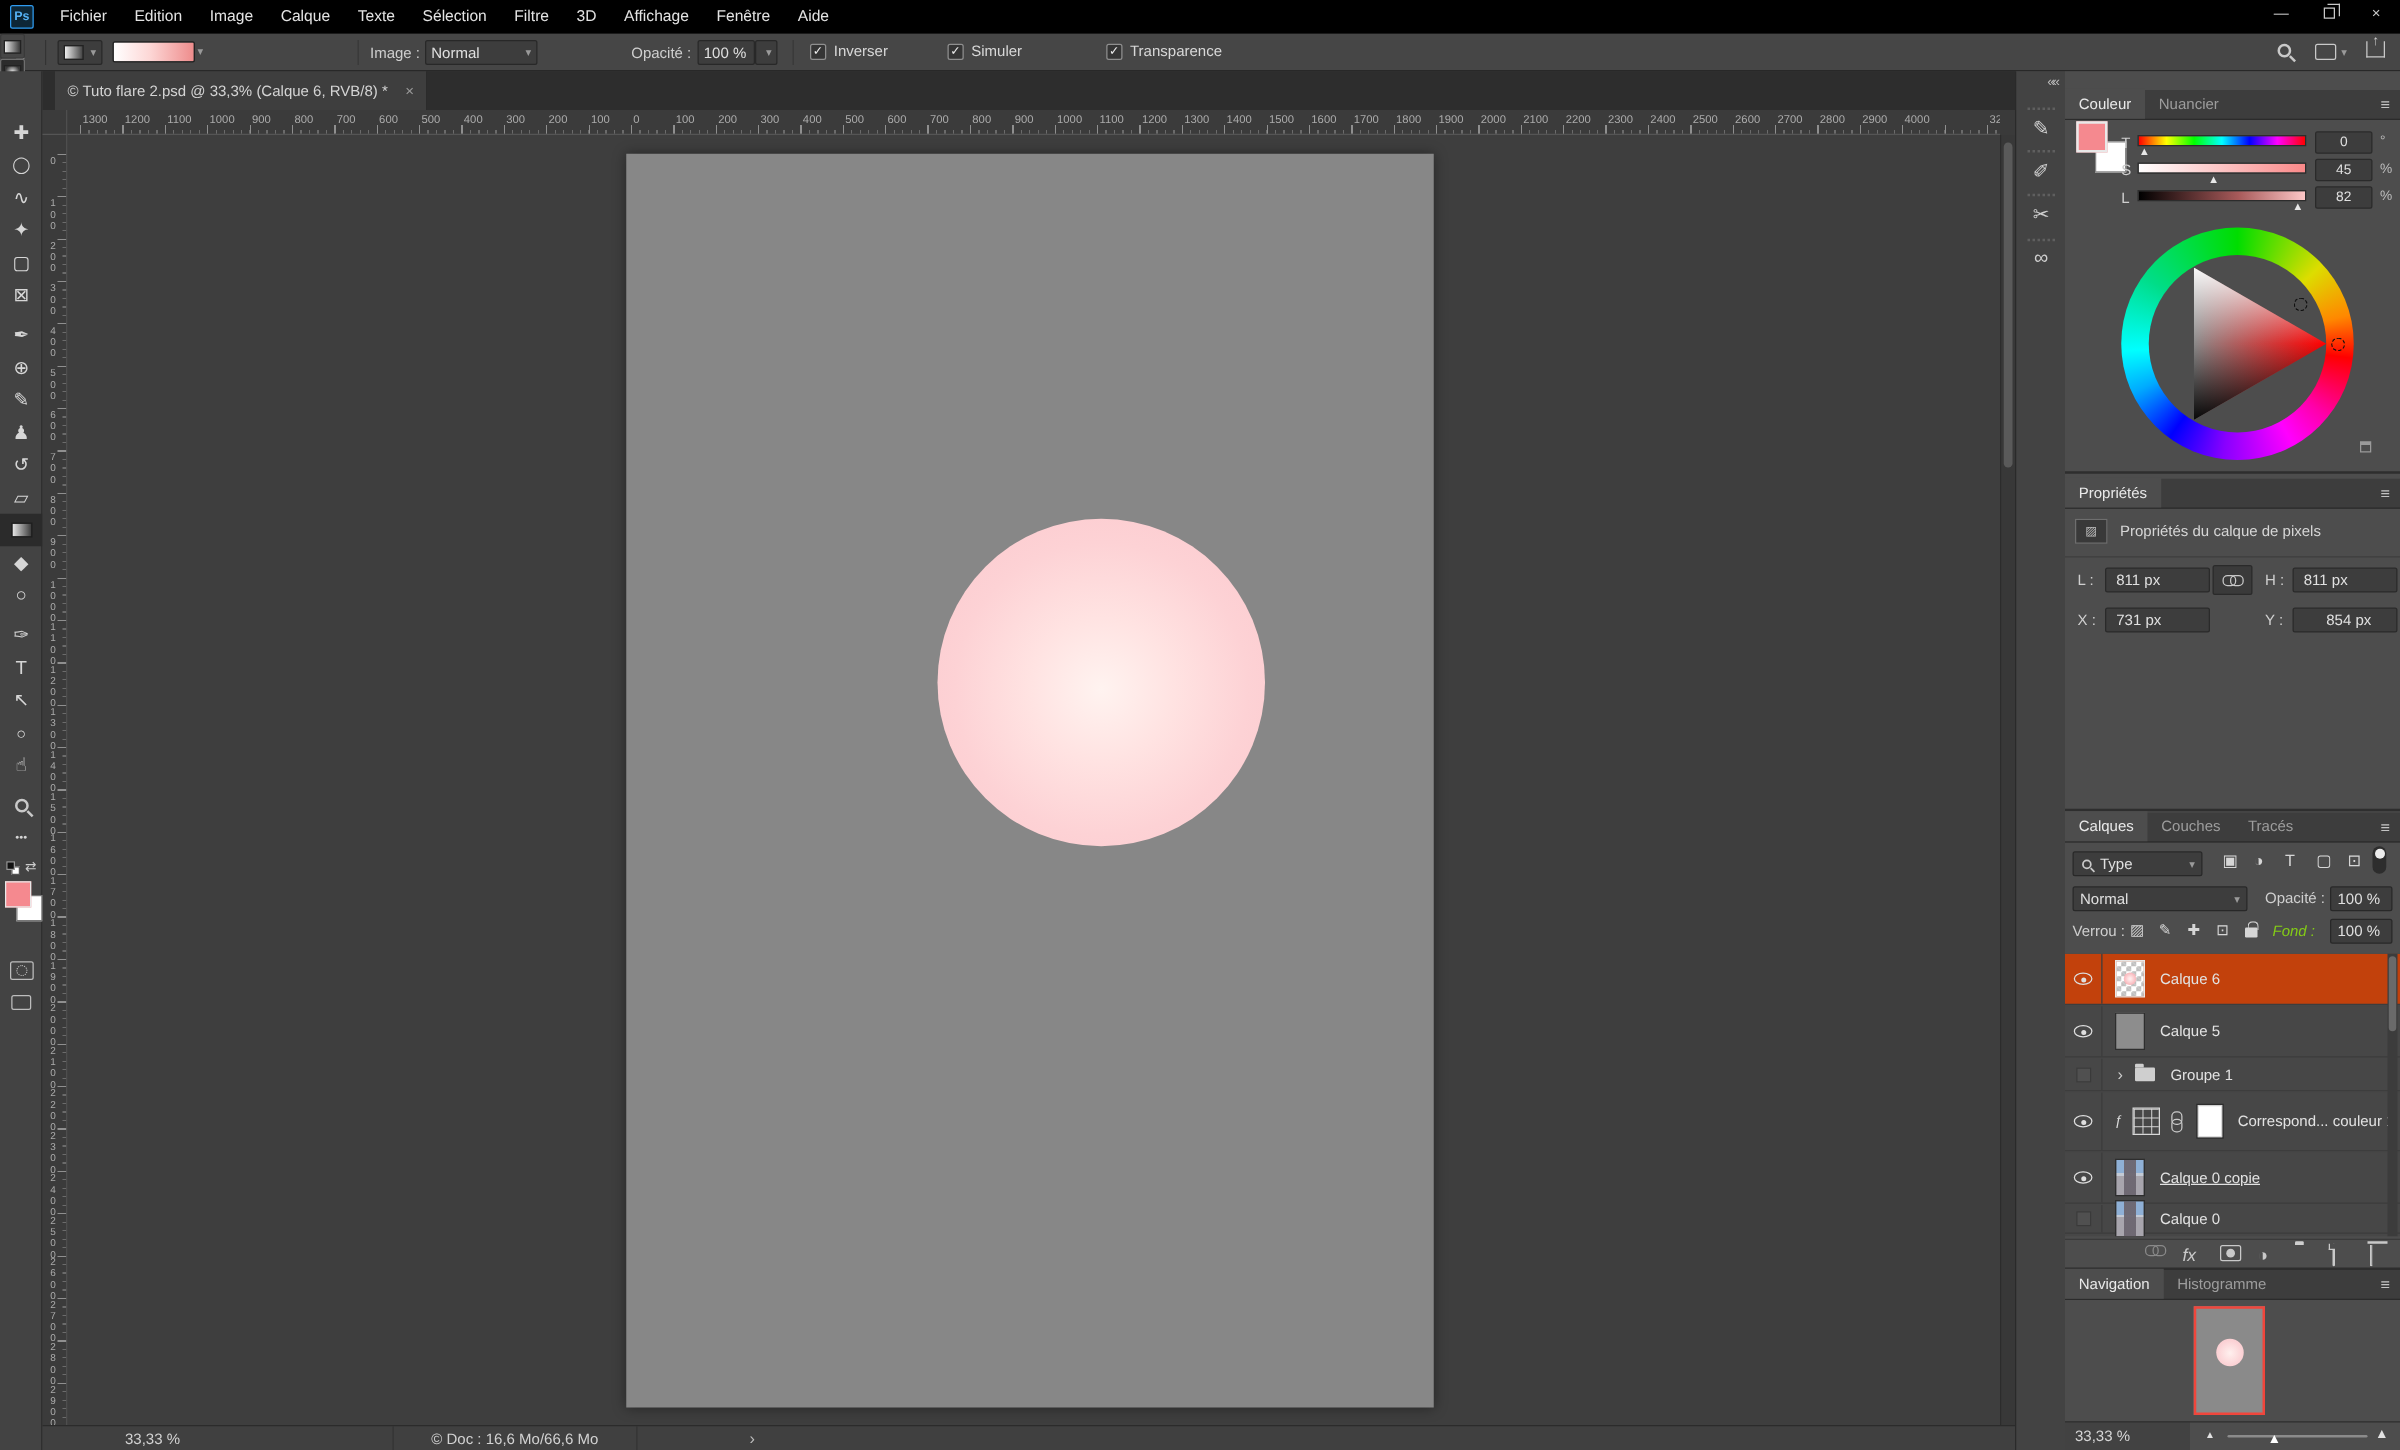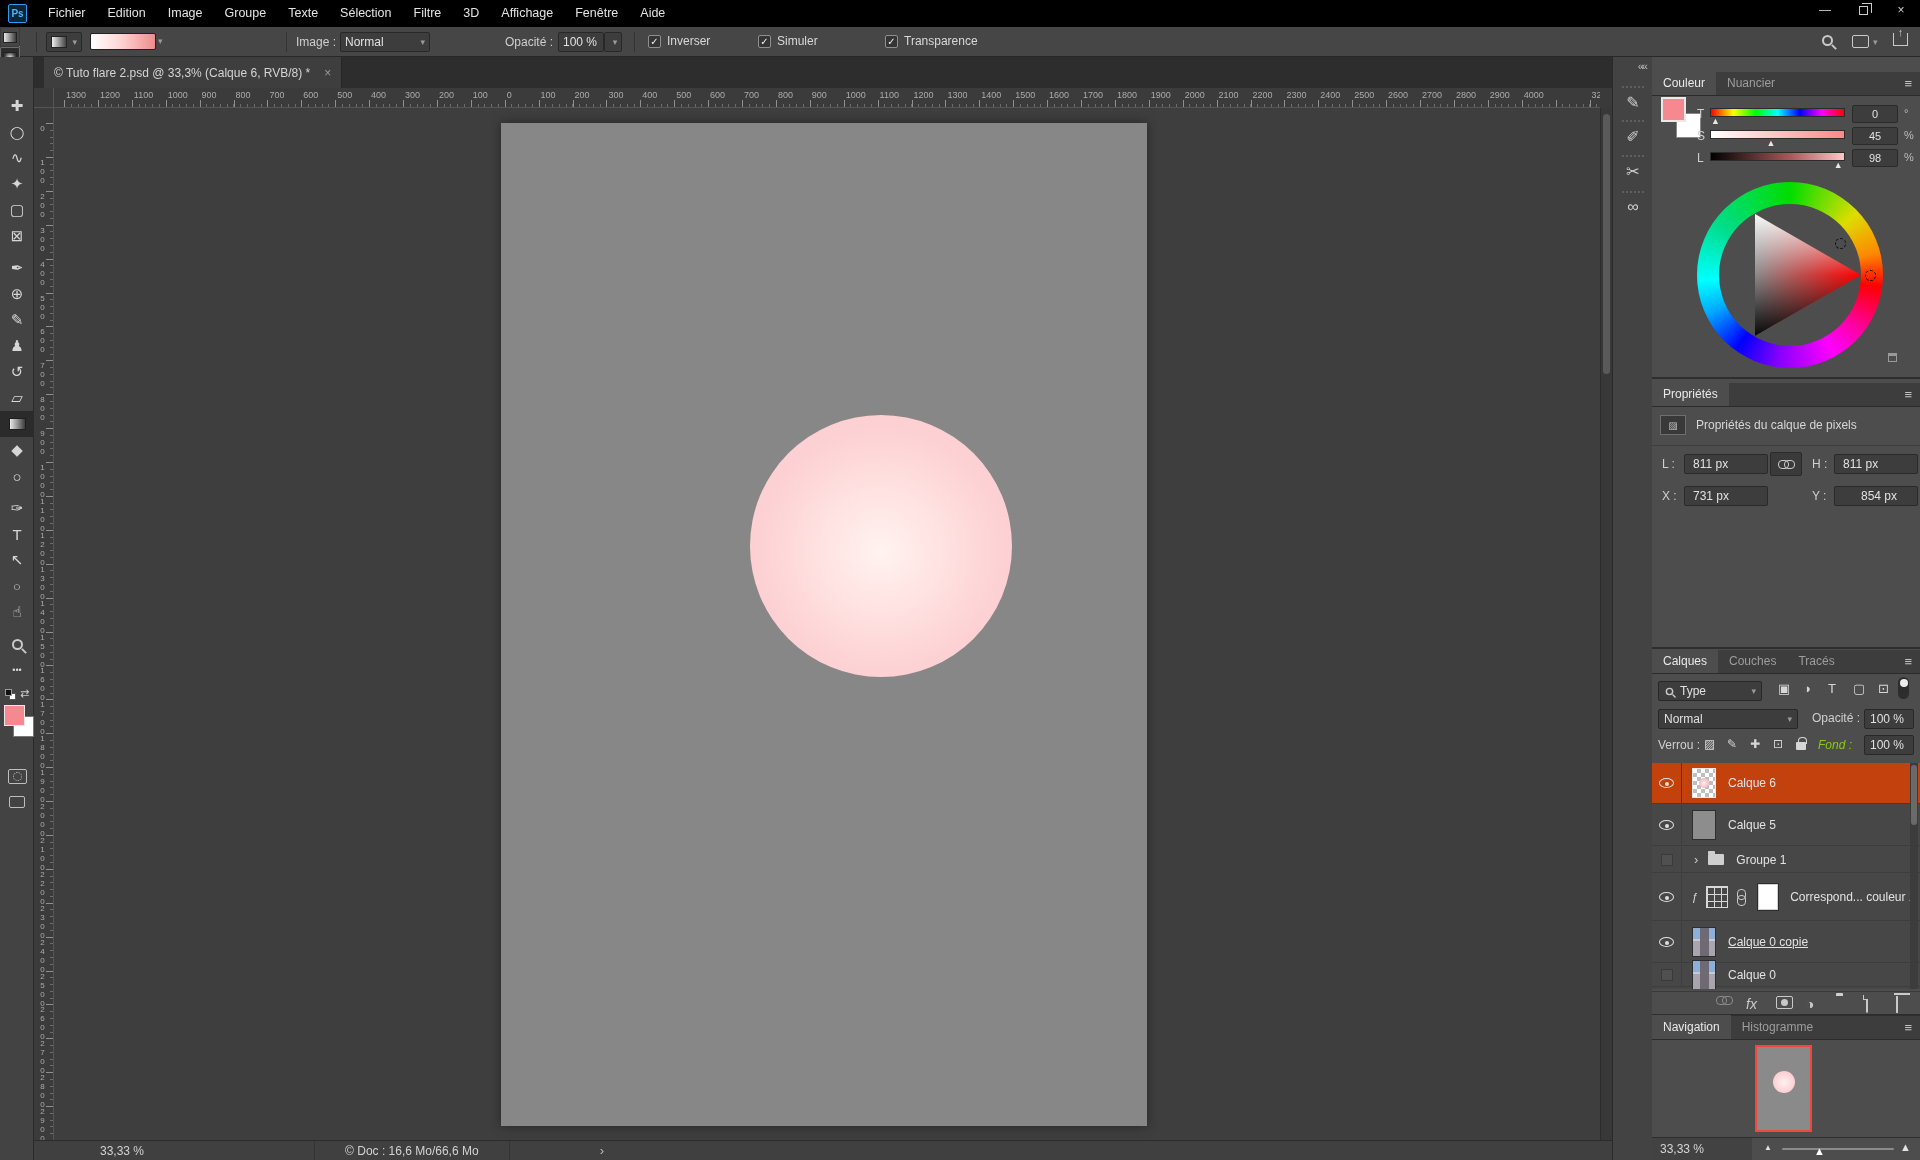--- a/index.html
+++ b/index.html
@@ -188,21 +188,21 @@
 </style>
 </head>
 <body>
 
 <div class="abs" id="menubar">
   <div id="ps-logo">Ps</div>
   <div id="menu-items" style="display:flex;">
       <div class="menu-item">Fichier</div>
       <div class="menu-item">Edition</div>
       <div class="menu-item">Image</div>
-      <div class="menu-item">Groupe</div>
+      <div class="menu-item">Calque</div>
       <div class="menu-item">Texte</div>
       <div class="menu-item">Sélection</div>
       <div class="menu-item">Filtre</div>
       <div class="menu-item">3D</div>
       <div class="menu-item">Affichage</div>
       <div class="menu-item">Fenêtre</div>
       <div class="menu-item">Aide</div>
     </div>
   <div id="win-controls">
     <div class="winbtn">—</div>
@@ -499,21 +499,21 @@
         <span class="lab">S</span>
         <div class="slider-track tr-s"></div>
         <span class="sthumb" style="left: 114.4px;">▲</span>
         <div class="sval">45</div>
         <span class="sunit">%</span>
       </div>
       <div class="slider-row" style="top: 92px;">
         <span class="lab">L</span>
         <div class="slider-track tr-l"></div>
         <span class="sthumb" style="left: 181.72px;">▲</span>
-        <div class="sval">98</div>
+        <div class="sval">82</div>
         <span class="sunit">%</span>
       </div>
     </div>
   <div id="wheel">
     <div id="wheel-hole">
       <div id="tri"></div>
     </div>
     <div class="pickdot" style="left:138px;top:56px;"></div>
     <div class="pickdot" style="left:168px;top:88px;"></div>
   </div>

